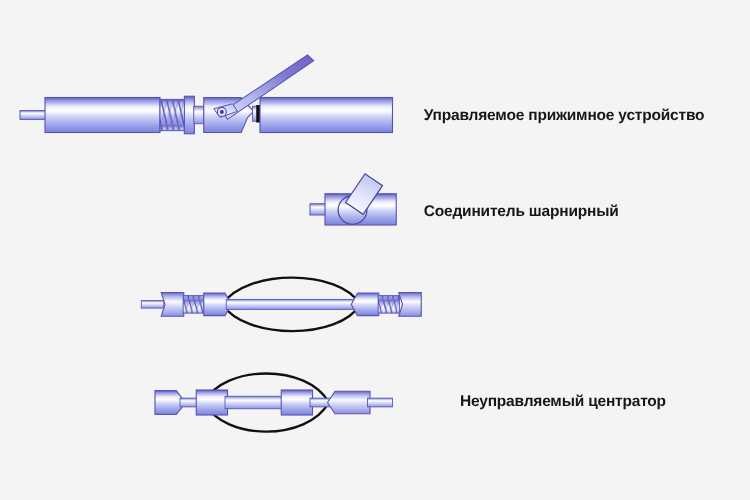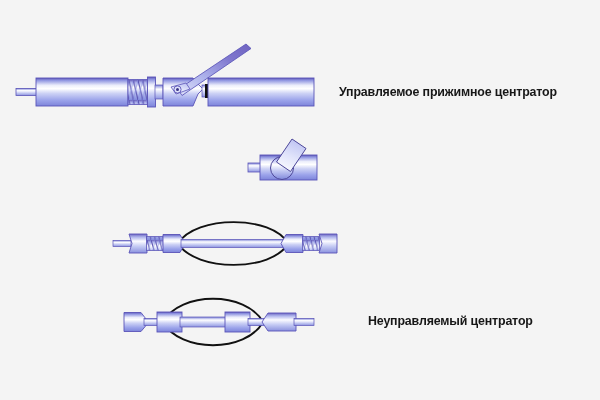--- a/index.html
+++ b/index.html
@@ -190,17 +190,18 @@
 
       <rect x="248" y="318.5" width="16" height="7" fill="url(#rodGrad)" stroke="#5a54b8" stroke-width="0.7"></rect>
 
       <path d="M262 322 L268 313 L296 313 L296 331 L268 331 Z" fill="url(#coneGrad)" stroke="#5a54b8" stroke-width="0.9"></path>
 
       <rect x="294" y="318.5" width="20" height="7" fill="url(#rodGrad)" stroke="#5a54b8" stroke-width="0.7"></rect>
     </g>
   </svg>
 
   <div class="label-layer">
-    <div class="device-label lbl-1">Управляемое прижимное центратор</div>
+    <div class="device-label lbl-1">Управляемое прижимное устройство</div>
+    <div class="device-label lbl-2">Соединитель шарнирный</div>
     <div class="device-label lbl-4">Неуправляемый центратор</div>
   </div>
 
 </div>
 
 </body></html>

